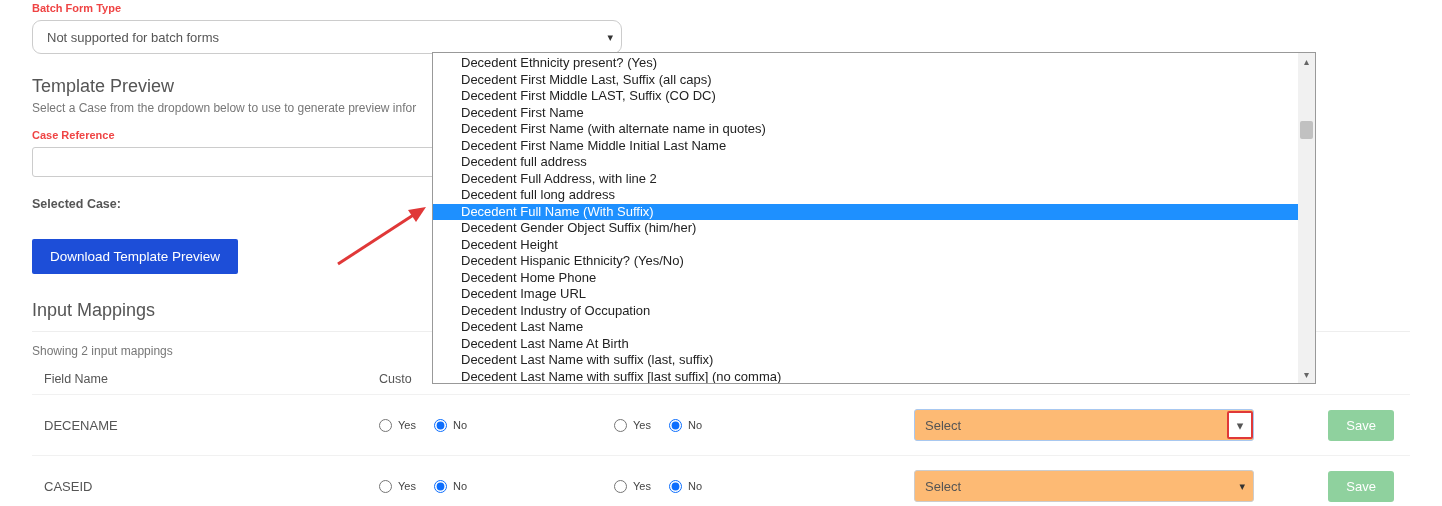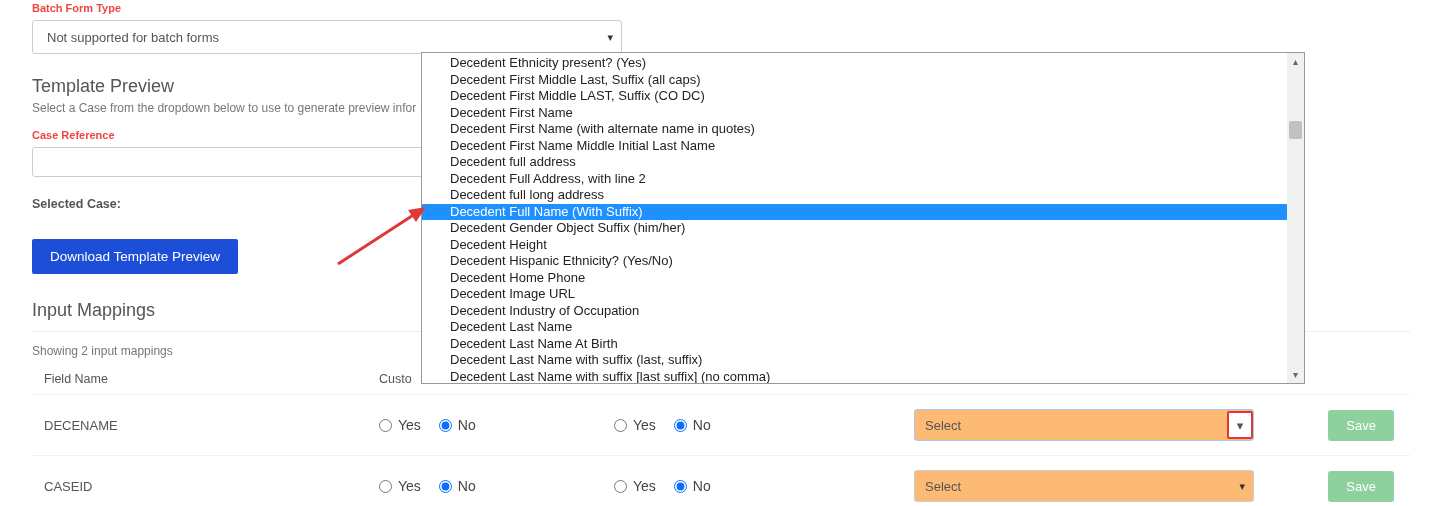--- a/index.html
+++ b/index.html
@@ -9,21 +9,21 @@
     font-family: -apple-system, BlinkMacSystemFont, "Segoe UI", Arial, sans-serif;
     font-size: 13px;
     color: #555;
     background: #fff;
     overflow: hidden;
   }
   .page { padding: 0 32px; position: relative; }
   .label-bold { font-weight: 700; color: #ef4444; font-size: 11px; }
   .select-field {
     width: 590px; height: 34px;
-    border: 1px solid #ccc; border-radius: 3px;
+    border: 1px solid #ccc; border-radius: 9px;
     padding: 0 8px 0 14px;
     display: flex; align-items: center; justify-content: space-between;
     font-size: 13px; color: #555;
     margin-top: 6px;
   }
   .chev-down { font-size: 11px; color: #333; }
   .section-title { font-size: 18px; color: #555; margin: 22px 0 4px 0; }
   .help-text { font-size: 12px; color: #777; margin: 0 0 14px 0; }
   .text-input {
     width: 590px; height: 30px;
@@ -49,21 +49,21 @@
   .th-yn2   { flex: 0 0 300px; }
   .th-sel   { flex: 0 0 345px; }
   .th-btn   { flex: 1; }
   .row { display: flex; align-items: center; padding: 14px 12px; border-top: 1px solid #f1f1f1; }
   .row:last-child { border-bottom: 1px solid #f1f1f1; }
   .c-field { flex: 0 0 335px; font-size: 13px; color:#555; }
   .c-yn1   { flex: 0 0 235px; display:flex; gap:6px; align-items:center; }
   .c-yn2   { flex: 0 0 300px; display:flex; gap:6px; align-items:center; }
   .c-sel   { flex: 0 0 345px; }
   .c-save  { flex: 1; display:flex; justify-content:flex-end; padding-right: 4px; }
-  .radio-lbl { font-size: 14px; color:#444; margin-right: 12px; }
+  .radio-lbl { font-size: 11px; color:#444; margin-right: 12px; }
   input[type=radio] { accent-color: #0d6efd; margin:0; }
   .row-select {
     width: 340px; height: 32px;
     border:1px solid #ccc; border-radius:3px;
     display:flex; align-items:center; justify-content:space-between;
     padding: 0 8px 0 10px; color:#555; font-size:13px;
     background:#fdba74;
   }
   .row-select.highlight-chev {
     border:1px solid #a8c8f0;
@@ -78,21 +78,21 @@
   }
   .save-btn {
     background:#8fd19e; color:#fff;
     border:none; border-radius:3px;
     padding: 8px 18px; font-size:13px; cursor:pointer;
   }
 
   
   .dropdown-popup {
     position: absolute;
-    left: 421px; top: 52px;
+    left: 432px; top: 52px;
     width: 884px; height: 332px;
     background: #fff;
     border: 1px solid #999;
     z-index: 10;
     display: flex;
   }
   .dd-list { flex: 1; overflow: hidden; padding: 2px 0; }
   .dd-item {
     padding: 0 28px;
     height: 16.5px; line-height:16.5px;

